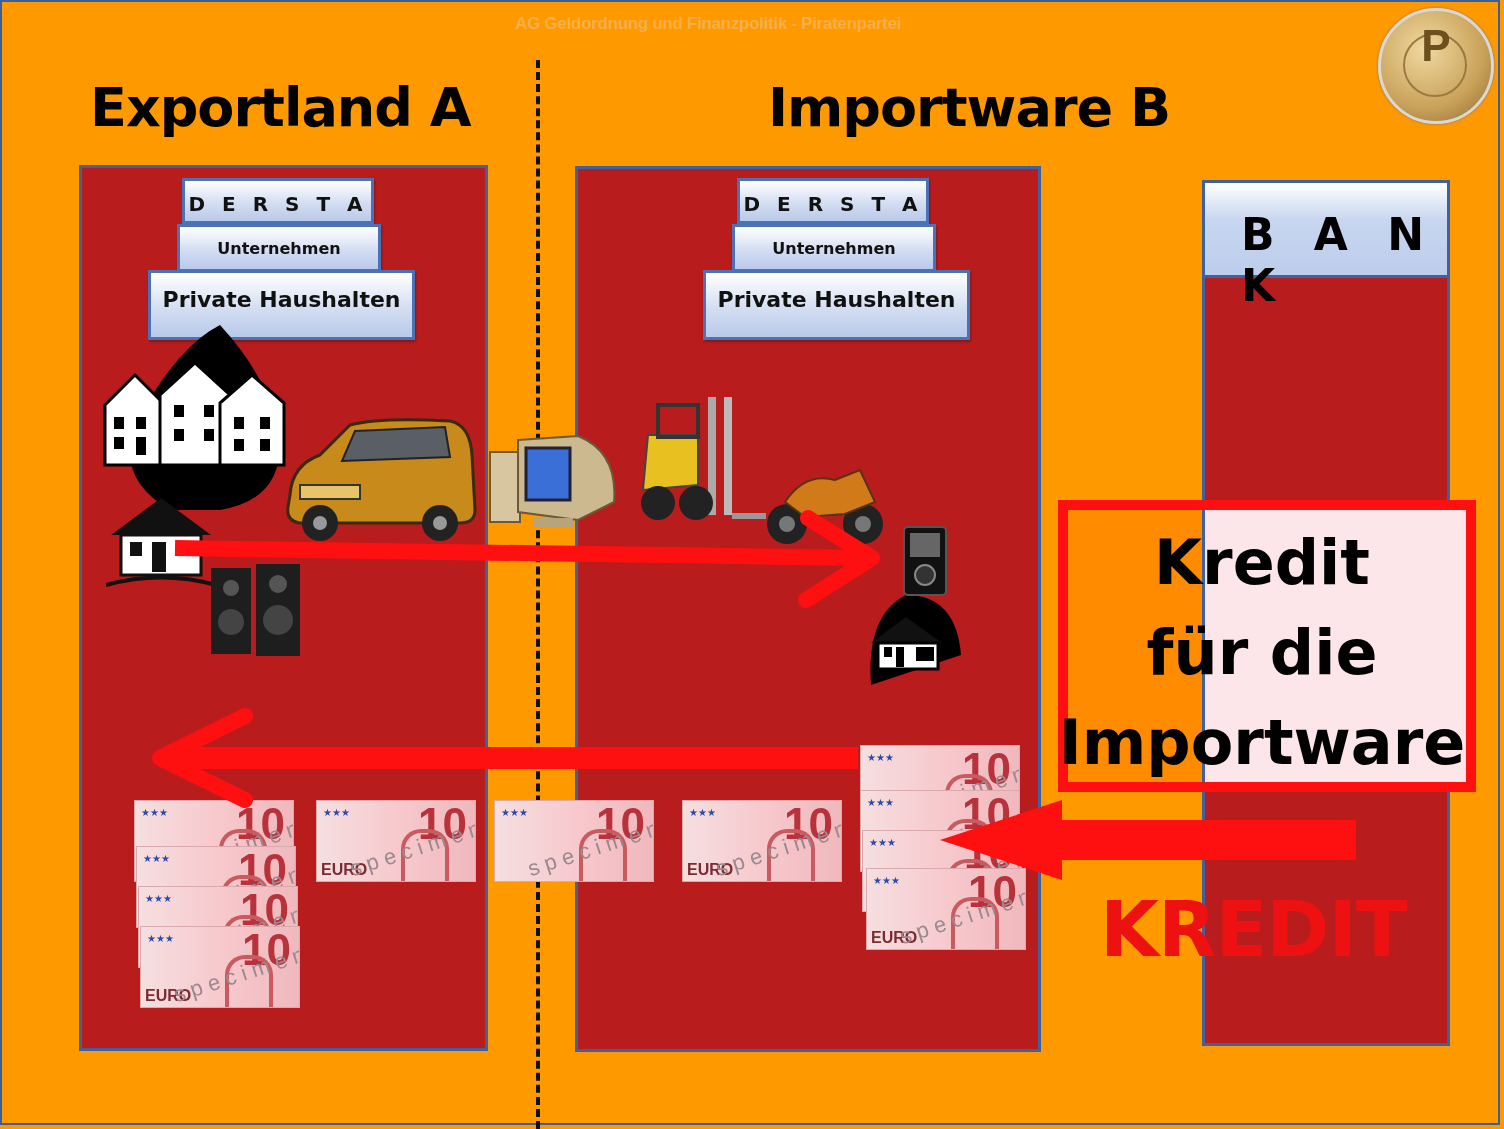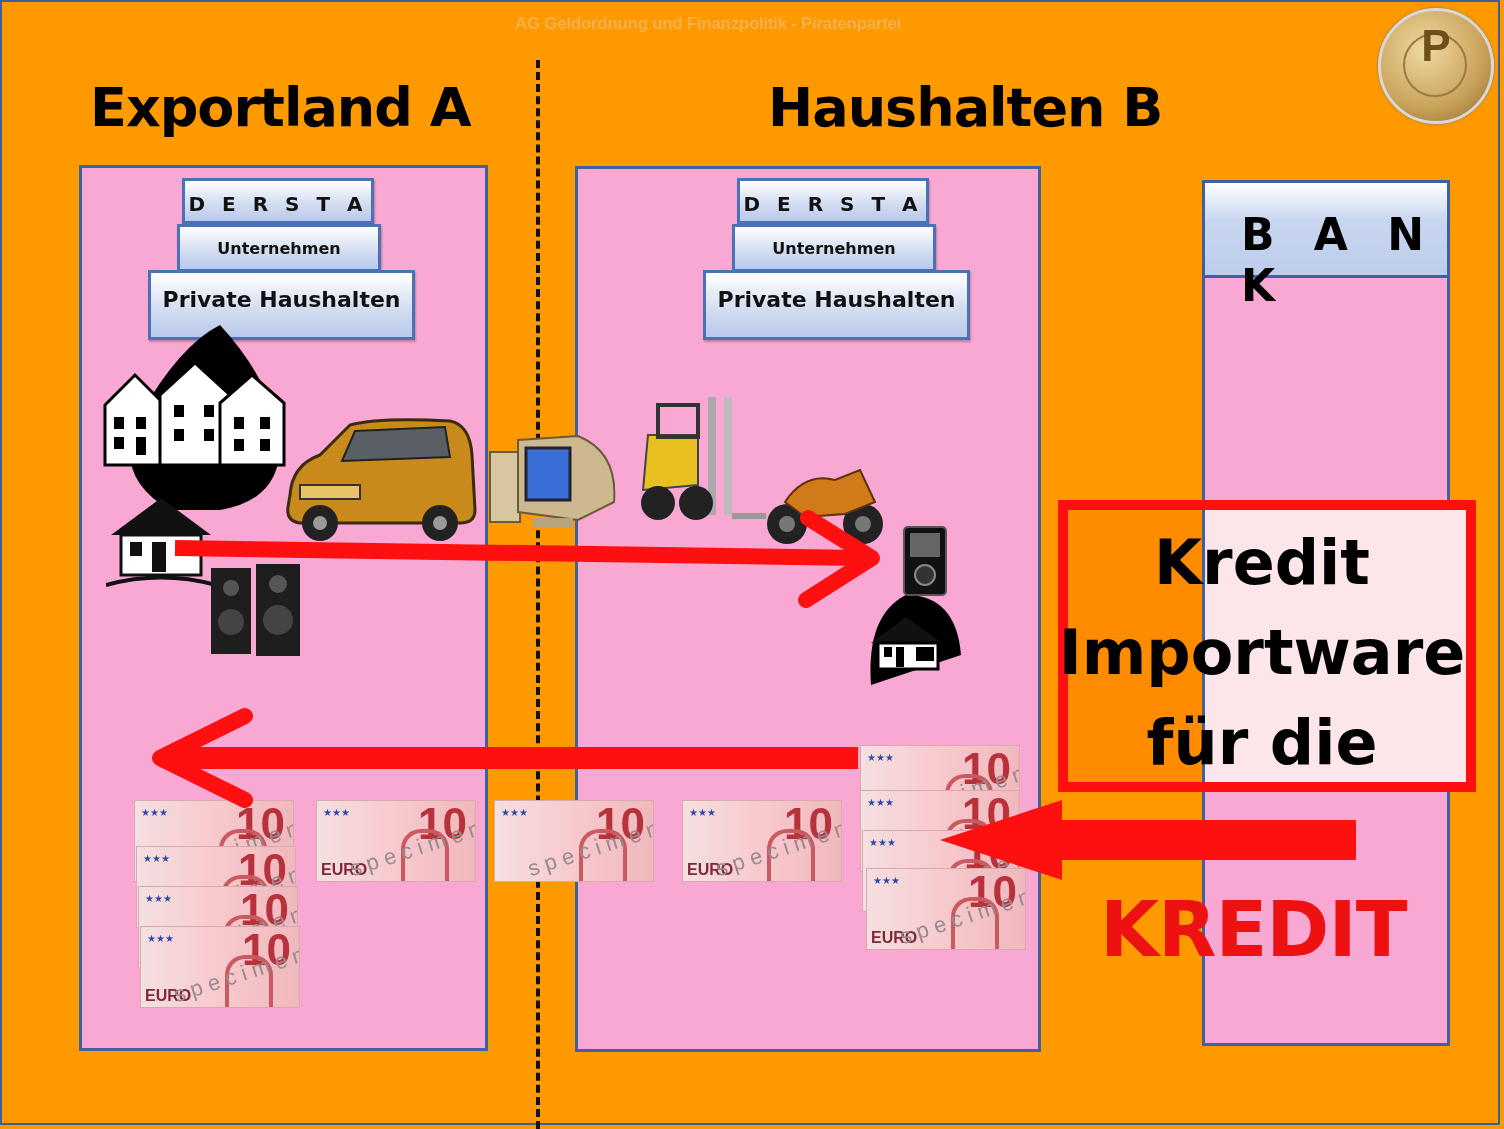--- a/index.html
+++ b/index.html
@@ -3,21 +3,21 @@
 <meta charset="utf-8">
 <style>
   html,body{margin:0;padding:0;}
   body{width:1504px;height:1129px;position:relative;overflow:hidden;background:#ff9900;font-family:"Liberation Sans",sans-serif;}
   .frame{position:absolute;left:0;top:0;width:1500px;height:1125px;border:2px solid #3a5f9a;box-sizing:border-box;}
   .header-note{position:absolute;left:515px;top:14px;width:440px;font-size:17px;font-weight:bold;color:#f3b04d;letter-spacing:-0.3px;}
   .title{position:absolute;top:36px;font-family:"DejaVu Sans",sans-serif;font-weight:bold;font-size:54px;color:#000;letter-spacing:-1px;margin-top:40px;}
   .title-a{left:90px;}
   .title-b{left:768px;}
   .divider{position:absolute;left:536px;top:60px;width:0;height:1069px;border-left:4px dashed #111;}
-  .panel{position:absolute;background:#f9a8d4;border:3px solid #3e62a0;box-sizing:border-box;}
+  .panel{position:absolute;background:#b91c1c;border:3px solid #3e62a0;box-sizing:border-box;}
   .panel-a{left:79px;top:165px;width:409px;height:886px;}
   .panel-b{left:575px;top:166px;width:466px;height:886px;}
   .panel-bank{left:1202px;top:180px;width:248px;height:866px;}
   .bank-head{position:absolute;left:0;top:0;right:0;height:92px;background:linear-gradient(#ffffff,#c8d6ef 40%,#bccdec);border-bottom:3px solid #3e62a0;}
   .bank-label{position:absolute;left:36px;top:26px;font-family:"DejaVu Sans",sans-serif;font-weight:bold;font-size:44px;letter-spacing:12px;color:#000;}
   .tier{position:absolute;background:linear-gradient(#ffffff,#d4def2 55%,#b8c9ea);border:3px solid #4a72b5;box-sizing:border-box;text-align:center;font-family:"DejaVu Sans",sans-serif;font-weight:bold;color:#111;box-shadow:1px 2px 2px rgba(0,0,0,.25);}
   .tier-staat{height:46px;font-size:20px;letter-spacing:5px;line-height:46px;}
   .tier-unt{height:48px;font-size:16px;line-height:44px;}
   .tier-ph{height:70px;font-size:22px;line-height:54px;}
   .arrow-svg{position:absolute;left:0;top:0;width:1504px;height:1129px;pointer-events:none;}
@@ -43,21 +43,21 @@
 <div class="frame"></div>
 
 <div class="header-note">AG Geldordnung und Finanzpolitik - Piratenpartei</div>
 
 <div class="coin">
   <div class="coin-inner"></div>
   <div class="coin-p">P</div>
 </div>
 
 <div class="title title-a">Exportland A</div>
-<div class="title title-b">Haushalten B</div>
+<div class="title title-b">Importware B</div>
 
 <div class="divider"></div>
 
 <div class="panel panel-a"></div>
 <div class="tier tier-staat" style="left:182px;top:178px;width:192px;">D E R  S T A A T</div>
 <div class="tier tier-unt" style="left:177px;top:224px;width:204px;">Unternehmen</div>
 <div class="tier tier-ph" style="left:148px;top:270px;width:267px;">Private Haushalten</div>
 
 <div class="panel panel-b"></div>
 <div class="tier tier-staat" style="left:737px;top:178px;width:192px;">D E R  S T A A T</div>
@@ -227,22 +227,22 @@
     <span class="arch"></span>
     <span class="euro">EURO</span>
     <span class="spec">specimen</span>
   </div>
 
 <div class="kredit-fill-left"></div>
 <div class="kredit-fill-right"></div>
 <div class="kredit-box"></div>
 <div class="kredit-text">
   <div>Kredit</div>
+  <div>für die</div>
   <div>Importware</div>
-  <div>für die</div>
 </div>
 
 <div class="kredit-big">KREDIT</div>
 
 <svg class="arrow-svg" viewBox="0 0 1504 1129">
   <g>
     <line x1="175" y1="548" x2="860" y2="558" stroke="#ff1010" stroke-width="16"></line>
     <polyline points="808,518 872,558 806,600" fill="none" stroke="#ff1010" stroke-width="16" stroke-linecap="round" stroke-linejoin="round"></polyline>
   </g>
   <g>

